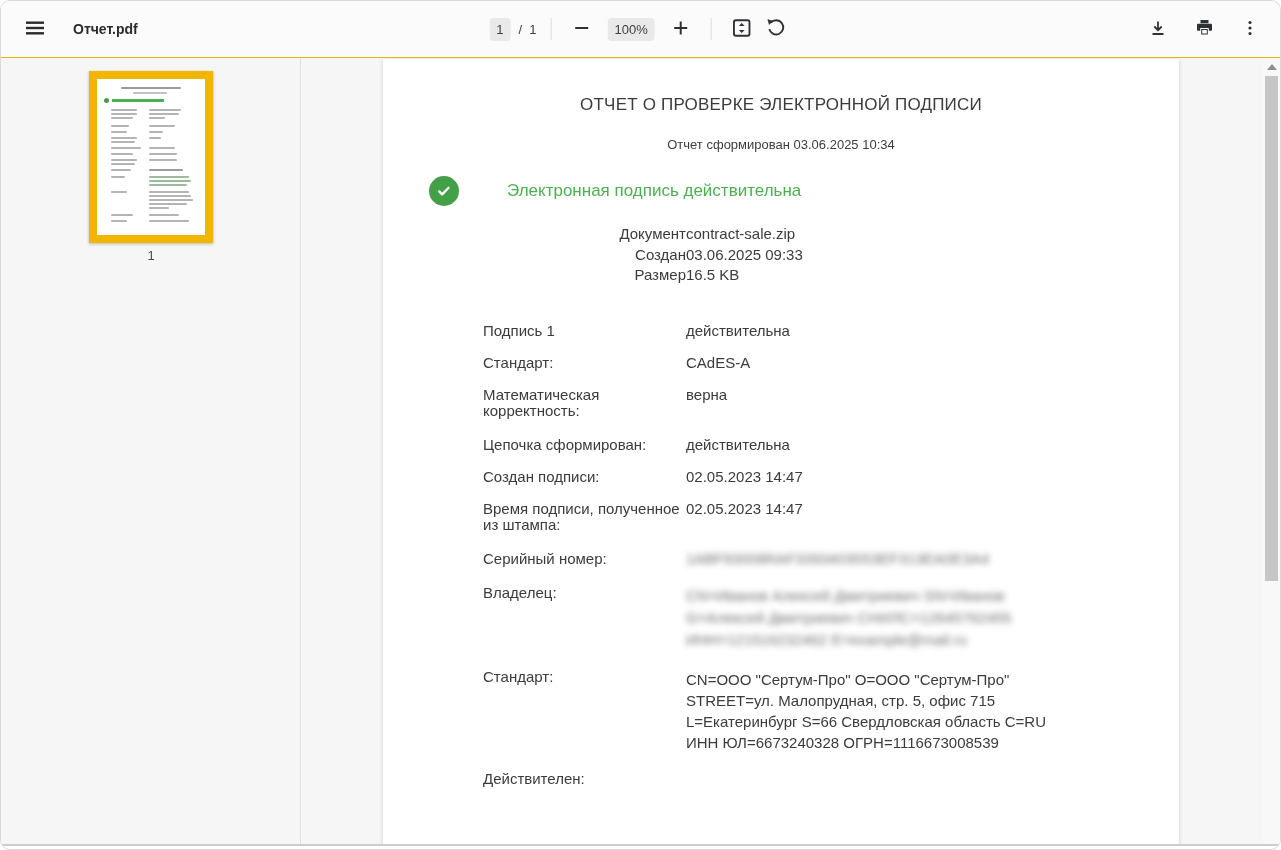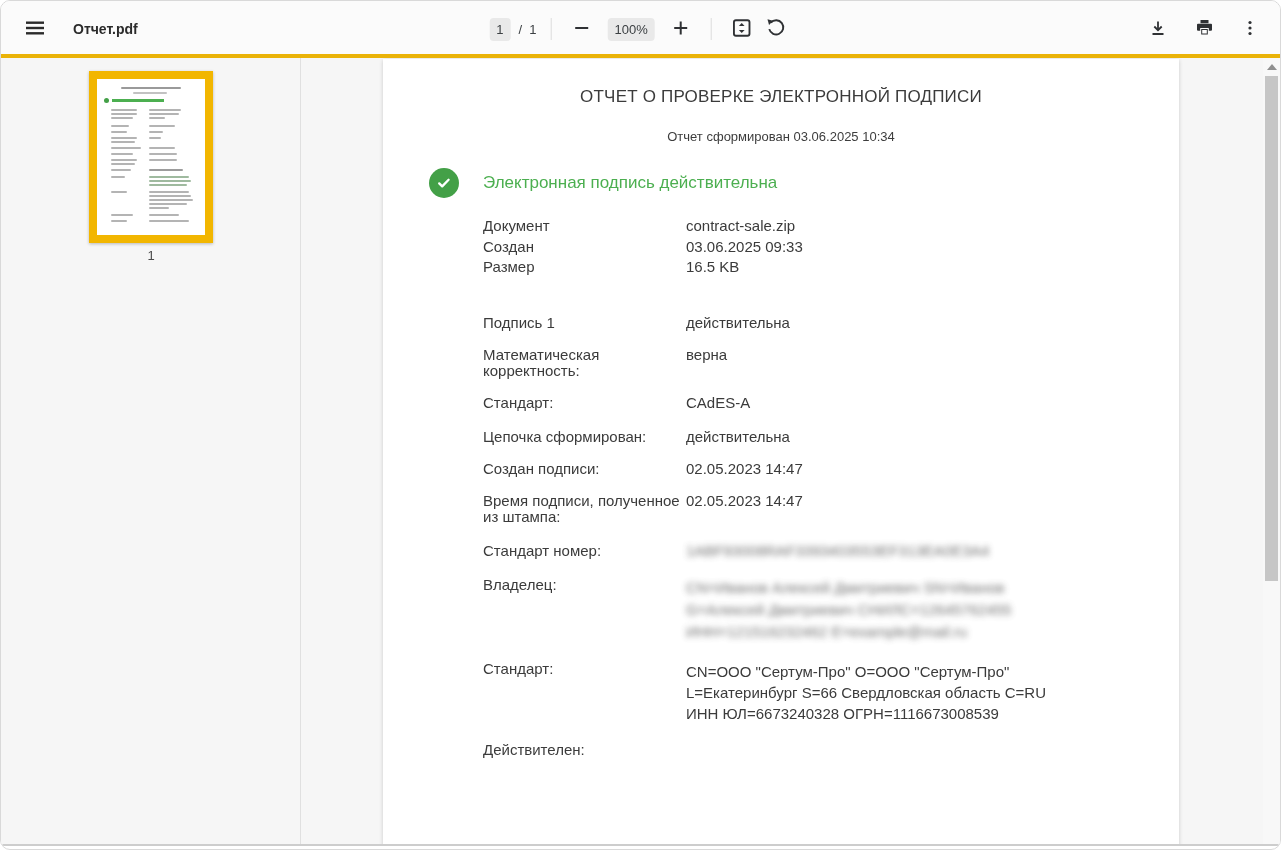--- a/index.html
+++ b/index.html
@@ -4,21 +4,21 @@
 <style>
   * { margin:0; padding:0; box-sizing:border-box; }
   html,body { background:#ffffff; font-family:"Liberation Sans", sans-serif; }
   .window{
     position:relative; width:1281px; height:850px; border-radius:10px;
     overflow:hidden; background:#ffffff; border:1px solid #d9d9d9;
   }
   
   .toolbar{
     position:relative; height:57px; background:#fbfbfb;
-    border-bottom:4px solid #eab308; color:#3c4043;
+    border-bottom:1px solid #eab308; color:#3c4043;
   }
   .tb-left{ position:absolute; left:18px; top:0; height:56px; display:flex; align-items:center; gap:22px; }
   .tb-center{ position:absolute; left:50%; top:0; height:56px; transform:translateX(-50%);
     display:flex; align-items:center; }
   .tb-right{ position:absolute; right:14px; top:0; height:56px; display:flex; align-items:center; gap:14px; }
   .doc-name{ font-size:14px; font-weight:700; color:#2b2b2b; }
   .icon-btn{ width:32px; height:32px; display:flex; align-items:center; justify-content:center;
     border-radius:50%; color:#2f3134; cursor:pointer; background:transparent; border:none; }
   .chip{ background:#e9e9e9; border-radius:4px; padding:4px 7px; font-size:13px; color:#3c4043; min-width:20px; text-align:center; }
   .page-total{ font-size:13px; color:#3c4043; margin-left:8px; }
@@ -37,27 +37,27 @@
   .mini-bar{ position:absolute; height:2px; background:#b4b4b4; border-radius:1px; }
   .mini-dot{ position:absolute; width:5px; height:5px; border-radius:50%; background:#43a047; left:7px; top:19px; }
   .mini-green{ position:absolute; left:15px; top:20px; width:52px; height:2.5px; background:#4caf50; }
   
   .main{ position:relative; flex:1; background:#f6f6f6; overflow:hidden; }
   .page{
     position:absolute; left:82px; top:1px; width:796px; height:1100px;
     background:#ffffff; box-shadow:0 1px 4px rgba(0,0,0,.18);
     color:#3b3b3b;
   }
-  .doc-title{ padding-top:28px; text-align:center; font-size:17px; letter-spacing:.2px; color:#3b3b3b; }
+  .doc-title{ padding-top:28px; text-align:center; font-size:17px; letter-spacing:.2px; color:#3b3b3b;margin-top:8px; }
   .doc-subtitle{ margin-top:22px; text-align:center; font-size:13px; color:#3d3d3d; }
-  .status-row{ display:flex; align-items:center; margin:24px 0 0 46px; }
+  .status-row{ display:flex; align-items:center; margin:24px 0 0 46px;gap:24px; }
   .status-circle{ width:30px; height:30px; border-radius:50%; background:#43a047;
     display:flex; align-items:center; justify-content:center; flex-shrink:0; }
   .status-text{ margin-left:24px; font-size:17px; color:#4caf50; }
-  .file-block{ margin:18px 0 0 100px; }
+  .file-block{ margin:18px 0 0 100px;text-align:right; }
   .f-row{ display:flex; line-height:20.5px; font-size:15px; }
   .f-row .lbl{ width:203px; }
   .details{ margin:21px 100px 0 100px; }
   .d-row{ display:flex; margin-top:16px; font-size:15px; }
   .d-row.gap-lg{ margin-top:37px; }
   .d-row.gap-md{ margin-top:18px; }
   .d-row .lbl{ width:203px; line-height:16px; }
   .d-row .val{ flex:1; line-height:16px; }
   .val-owner div{ line-height:22px; }
   .val-issuer div{ line-height:21px; }
@@ -251,55 +251,56 @@
             <span class="val">16.5 KB</span>
           </div>
         </div>
 
         <div class="details">
           <div class="d-row gap-lg">
             <span class="lbl">Подпись 1</span>
             <span class="val">действительна</span>
           </div>
           <div class="d-row">
+            <span class="lbl">Стандарт:</span>
+            <span class="val">CAdES-A</span>
+          </div>
+          <div class="d-row">
             <span class="lbl">Математическая корректность:</span>
             <span class="val">верна</span>
-          </div>
-          <div class="d-row">
-            <span class="lbl">Стандарт:</span>
-            <span class="val">CAdES-A</span>
           </div>
           <div class="d-row gap-md">
             <span class="lbl">Цепочка сформирован:</span>
             <span class="val">действительна</span>
           </div>
           <div class="d-row">
             <span class="lbl">Создан подписи:</span>
             <span class="val">02.05.2023 14:47</span>
           </div>
           <div class="d-row">
             <span class="lbl">Время подписи, полученное из штампа:</span>
             <span class="val">02.05.2023 14:47</span>
           </div>
           <div class="d-row gap-md">
-            <span class="lbl">Стандарт номер:</span>
+            <span class="lbl">Серийный номер:</span>
             <span class="val blurred">1ABF93008RAF339340355ЗEF313EA0EЗA4</span>
           </div>
           <div class="d-row gap-md">
             <span class="lbl">Владелец:</span>
             <span class="val val-owner blurred">
               <div>CN=Иванов Алексей Дмитриевич SN=Иванов</div>
               <div>G=Алексей Дмитриевич СНИЛС=12645762455</div>
               <div>ИНН=121516232462 E=example@mail.ru</div>
             </span>
           </div>
           <div class="d-row gap-md">
             <span class="lbl">Стандарт:</span>
             <span class="val val-issuer">
               <div>CN=ООО "Сертум-Про" O=ООО "Сертум-Про"</div>
+              <div>STREET=ул. Малопрудная, стр. 5, офис 715</div>
               <div>L=Екатеринбург S=66 Свердловская область C=RU</div>
               <div>ИНН ЮЛ=6673240328 ОГРН=1116673008539</div>
             </span>
           </div>
           <div class="d-row gap-md">
             <span class="lbl">Действителен:</span>
           </div>
         </div>
       </div>
 

